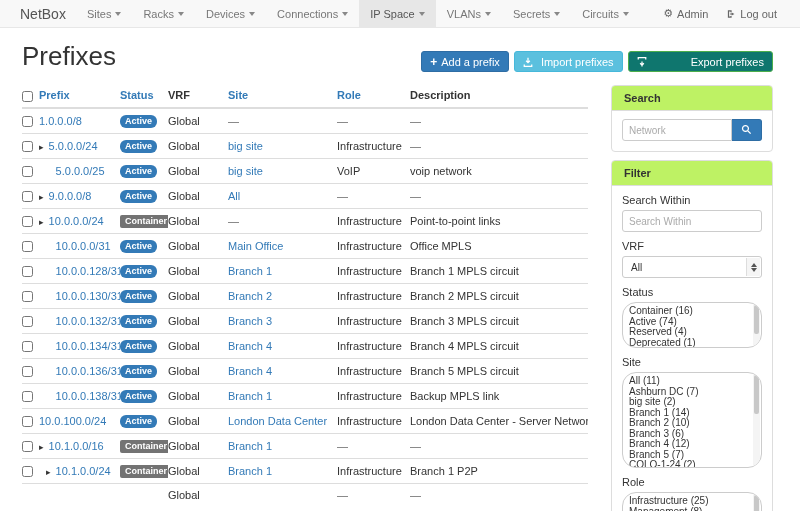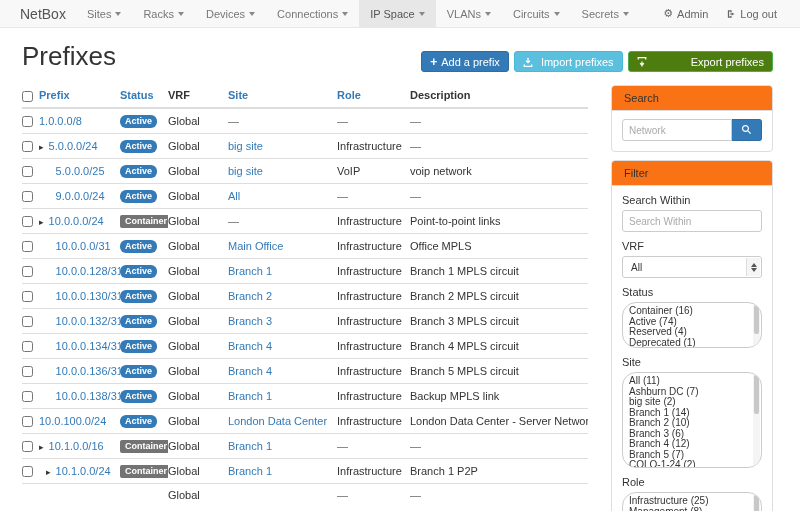--- a/index.html
+++ b/index.html
@@ -25,21 +25,21 @@
   
   .container { padding: 0 27px 0 22px; }
   .page-head { position: relative; }
   .page-head h1 { font-size: 26px; font-weight: 400; color: #333; margin: 13px 0 13px; }
   .head-buttons { position: absolute; top: 10px; right: 0; display: flex; gap: 5px; }
   .btn { height: 21px; display: inline-flex; align-items: center; gap: 4px;
     padding: 0 8px; border: 1px solid rgba(0,0,0,.15); border-radius: 3px;
     font-size: 11px; color: #fff; cursor: pointer; white-space: nowrap; }
   .btn-primary { background: #337ab7; border-color: #2e6da4; }
   .btn-info    { background: #5bc0de; border-color: #46b8da; }
-  .btn-success { background: #4d7c0f; border-color: #4cae4c; gap: 40px; }
+  .btn-success { background: #0f766e; border-color: #4cae4c; gap: 40px; }
   .btn .plus { font-weight: bold; font-size: 12px; line-height: 1; }
 
   .main-row { display: flex; align-items: flex-start; }
   .table-area { flex: 1; min-width: 0; }
   .sidebar { width: 162px; margin-left: 23px; flex: none; }
 
   
   table.prefix-table { width: 100%; border-collapse: collapse; table-layout: fixed; font-size: 11px; }
   col.c0 { width: 17px; } col.c1 { width: 81px; } col.c2 { width: 48px; }
   col.c3 { width: 60px; } col.c4 { width: 109px; } col.c5 { width: 73px; }
@@ -54,22 +54,22 @@
   .caret-r { color: #333; font-size: 9px; margin-right: 2px;
     font-family: "DejaVu Sans", sans-serif; }
   .badge { display: inline-block; color: #fff; font-size: 9px; font-weight: bold;
     padding: 2px 5px 2px; border-radius: 2px; line-height: 1; }
   .badge-primary { background: #337ab7; border-radius: 6px; }
   .badge-default { background: #737373; }
 
   
   .panel { border: 1px solid #ddd; border-radius: 4px; margin-bottom: 8px;
     background: #fff; overflow: hidden; }
-  .panel-heading { background: #f97316; border-bottom: 1px solid #ddd;
-    padding: 6px 12px; font-size: 11px; font-weight: normal; color: #333; }
+  .panel-heading { background: #bef264; border-bottom: 1px solid #ddd;
+    padding: 6px 12px; font-size: 11px; font-weight: bold; color: #333; }
   .panel-body { padding: 8px 10px 10px; }
   .input-group { display: flex; }
   .input-group input { flex: 1; min-width: 0; height: 22px; border: 1px solid #ccc;
     border-radius: 3px 0 0 3px; padding: 0 6px; font-size: 10px; color: #333;
     font-family: inherit; }
   .input-group input::placeholder, .txt-input::placeholder { color: #aaa; }
   .btn-search { width: 30px; height: 22px; background: #337ab7; border: 1px solid #2e6da4;
     border-left: 0; border-radius: 0 3px 3px 0; display: flex; align-items: center;
     justify-content: center; cursor: pointer; }
   .flt-label { font-size: 11px; color: #333; margin: 8px 0 4px; }
@@ -120,25 +120,25 @@
     </div>
       <div class="nav-item active">
       <span>IP Space</span>
       <span class="caret-dn"></span>
     </div>
       <div class="nav-item">
       <span>VLANs</span>
       <span class="caret-dn"></span>
     </div>
       <div class="nav-item">
+      <span>Secrets</span>
+      <span class="caret-dn"></span>
+    </div>
+      <div class="nav-item">
       <span>Circuits</span>
-      <span class="caret-dn"></span>
-    </div>
-      <div class="nav-item">
-      <span>Secrets</span>
       <span class="caret-dn"></span>
     </div>
     </div>
 
   <div class="nav-right" id="nav-right">
       <div class="nav-item">
         <span class="nav-ico">
           <span class="gear-glyph">⚙</span>
         </span>
         <span>Admin</span>
@@ -243,22 +243,22 @@
           </td>
           <td><span class="badge badge-primary">Active</span></td>
           <td>Global</td>
           <td><a class="lnk">big site</a></td>
           <td>VoIP</td>
           <td>voip network</td>
         </tr>
             <tr>
           <td><input type="checkbox" style=""></td>
           <td>
-            <span class="caret-r" style="margin-left: 7px; visibility: hidden; display: inline;">▸</span>
-            <a class="lnk">9.0.0.0/24</a>
+            <span class="caret-r" style="margin-left: 0px;">▸</span>
+            <a class="lnk">9.0.0.0/8</a>
           </td>
           <td><span class="badge badge-primary">Active</span></td>
           <td>Global</td>
           <td><a class="lnk">All</a></td>
           <td class="dash">—</td>
           <td class="dash">—</td>
         </tr>
             <tr>
           <td><input type="checkbox" style=""></td>
           <td>

